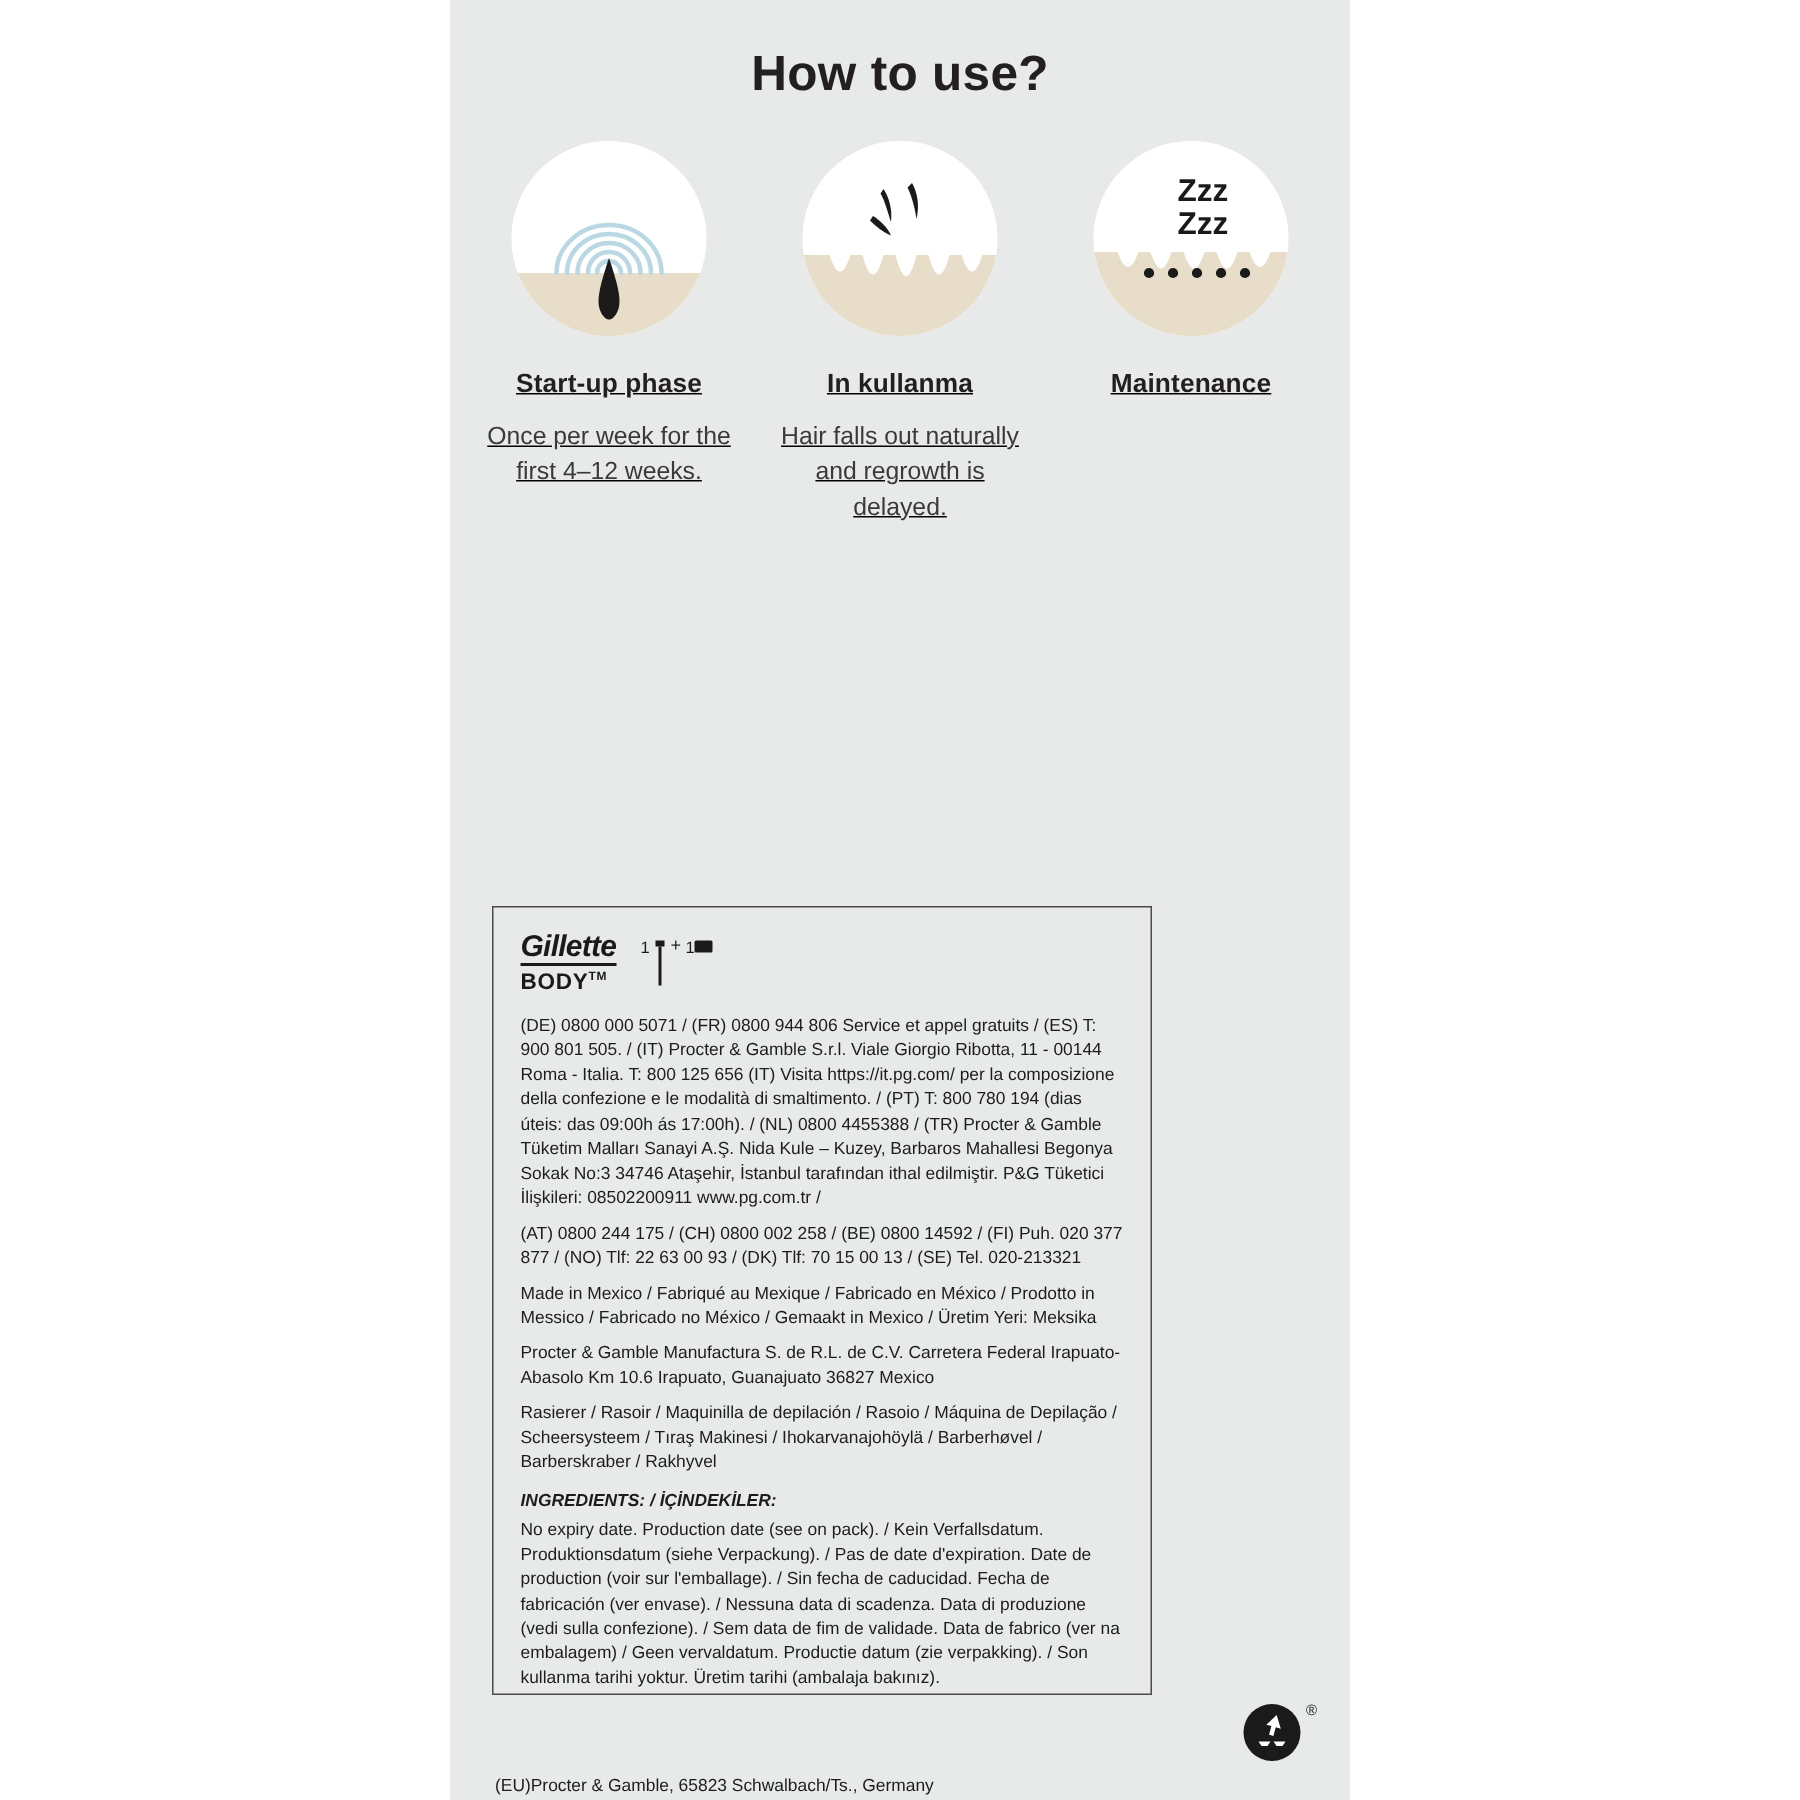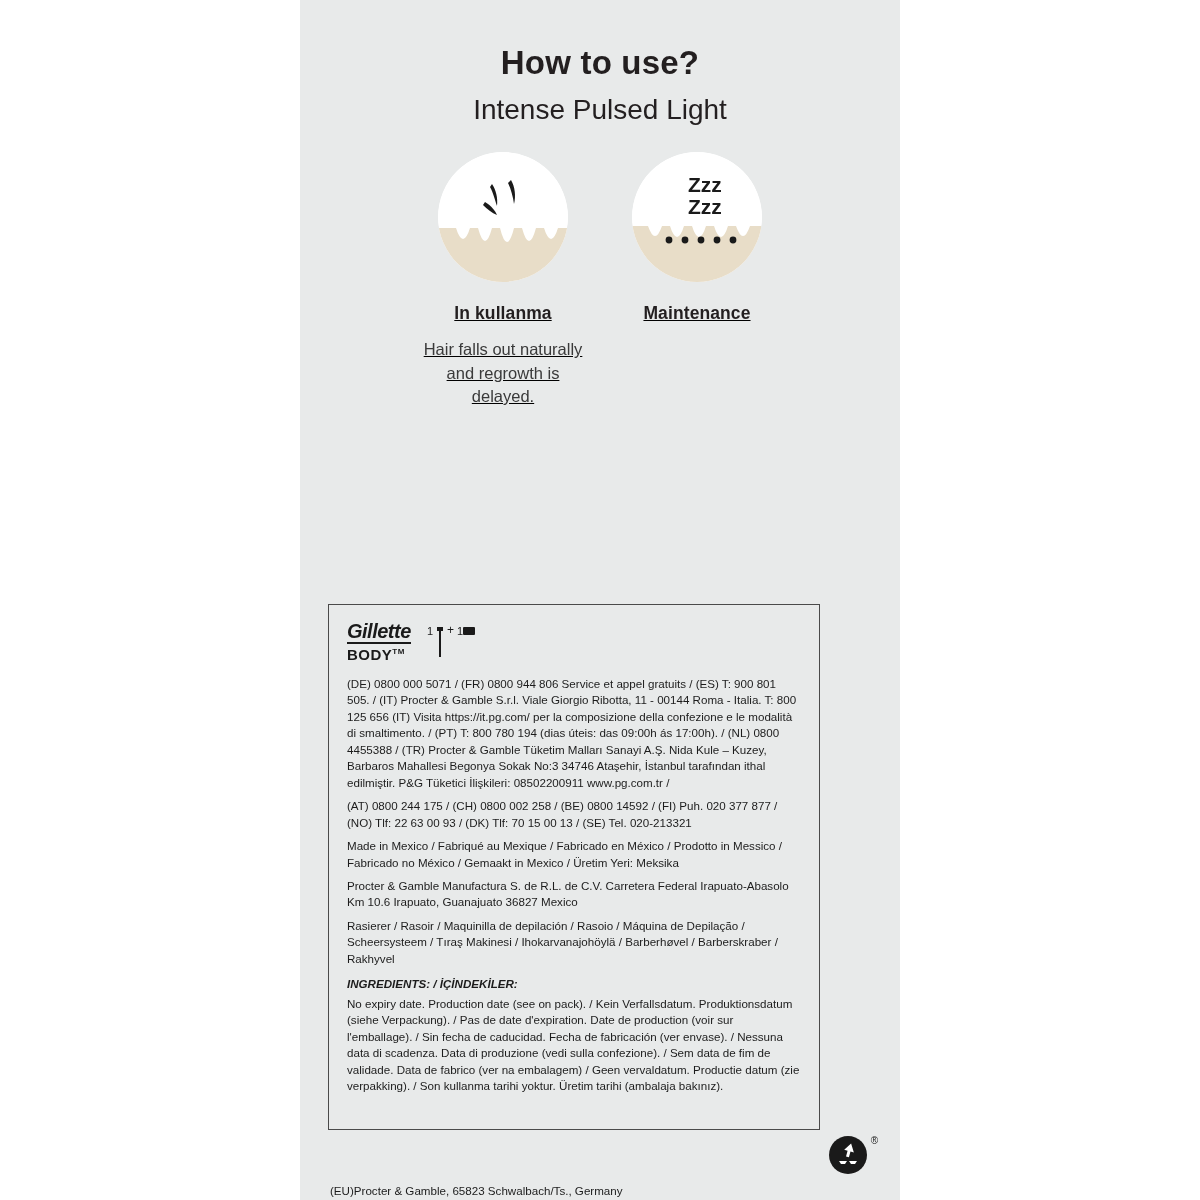--- a/index.html
+++ b/index.html
@@ -29,21 +29,21 @@
     height: 1200px;
     background: #e8eaea;
   }
 
   
   .howto {
     position: absolute;
     left: 0;
     top: 0;
     width: 600px;
-    padding-top: 44px;
+    padding-top: 30px;
     text-align: center;
   }
   .howto-title {
     font-size: 33px;
     font-weight: bold;
     color: #231f20;
     letter-spacing: 0.2px;
     line-height: 1.15;
   }
   .howto-subtitle {
@@ -88,21 +88,21 @@
     color: #3a3a3a;
     line-height: 1.42;
     padding: 0 4px;
   }
 
   
   .legalbox {
     position: absolute;
     left: 28px;
     top: 604px;
-    width: 492px;
+    width: 440px;
     height: 526px;
     border: 1.5px solid #4a4a4a;
     box-sizing: border-box;
     padding: 16px 18px 12px 18px;
   }
   .brandrow {
     display: flex;
     align-items: flex-start;
     gap: 16px;
     margin-bottom: 14px;
@@ -177,24 +177,41 @@
   }
 </style>
 </head>
 <body>
 
 <div class="page">
   <div class="panel">
 
     <div class="howto">
       <div class="howto-title">How to use?</div>
-      <div class="howto-subtitle">Intense Pulsed Light</div>
 
       <div class="steps">
 
+        <div class="step">
+          <div class="circle">
+            <svg width="130" height="130" viewBox="0 0 130 130" aria-hidden="true">
+              <circle cx="65" cy="65" r="65" fill="#ffffff"></circle>
+              <path d="M0,88 L130,88 L130,130 L0,130 Z" fill="#e8ddc8"></path>
+              <g fill="none" stroke="#b9d8e4" stroke-width="3" stroke-linecap="round">
+                <path d="M30,88 A35,32 0 0 1 100,88"></path>
+                <path d="M37,88 A28,26 0 0 1 93,88"></path>
+                <path d="M44,88 A21,20 0 0 1 86,88"></path>
+                <path d="M51,88 A14,14 0 0 1 79,88"></path>
+                <path d="M57,88 A8,8 0 0 1 73,88"></path>
+              </g>
+              <path d="M65,78 C61,90 58,100 58,107 C58,114 62,119 65,119 C68,119 72,114 72,107 C72,100 69,90 65,78 Z" fill="#1a1a1a"></path>
+            </svg>
+          </div>
+          <div class="step-title">Start-up phase</div>
+          <div class="step-desc">Once per week for the first 4–12 weeks.</div>
+        </div>
 
         <div class="step">
           <div class="circle">
             <svg width="130" height="130" viewBox="0 0 130 130" aria-hidden="true">
               <circle cx="65" cy="65" r="65" fill="#ffffff"></circle>
               <path d="M0,76 L130,76 L130,130 L0,130 Z" fill="#e8ddc8"></path>
               <g fill="#ffffff">
                 <path d="M18,76 q7,22 14,0 Z"></path>
                 <path d="M40,76 q7,26 14,0 Z"></path>
                 <path d="M62,76 q7,28 14,0 Z"></path>

